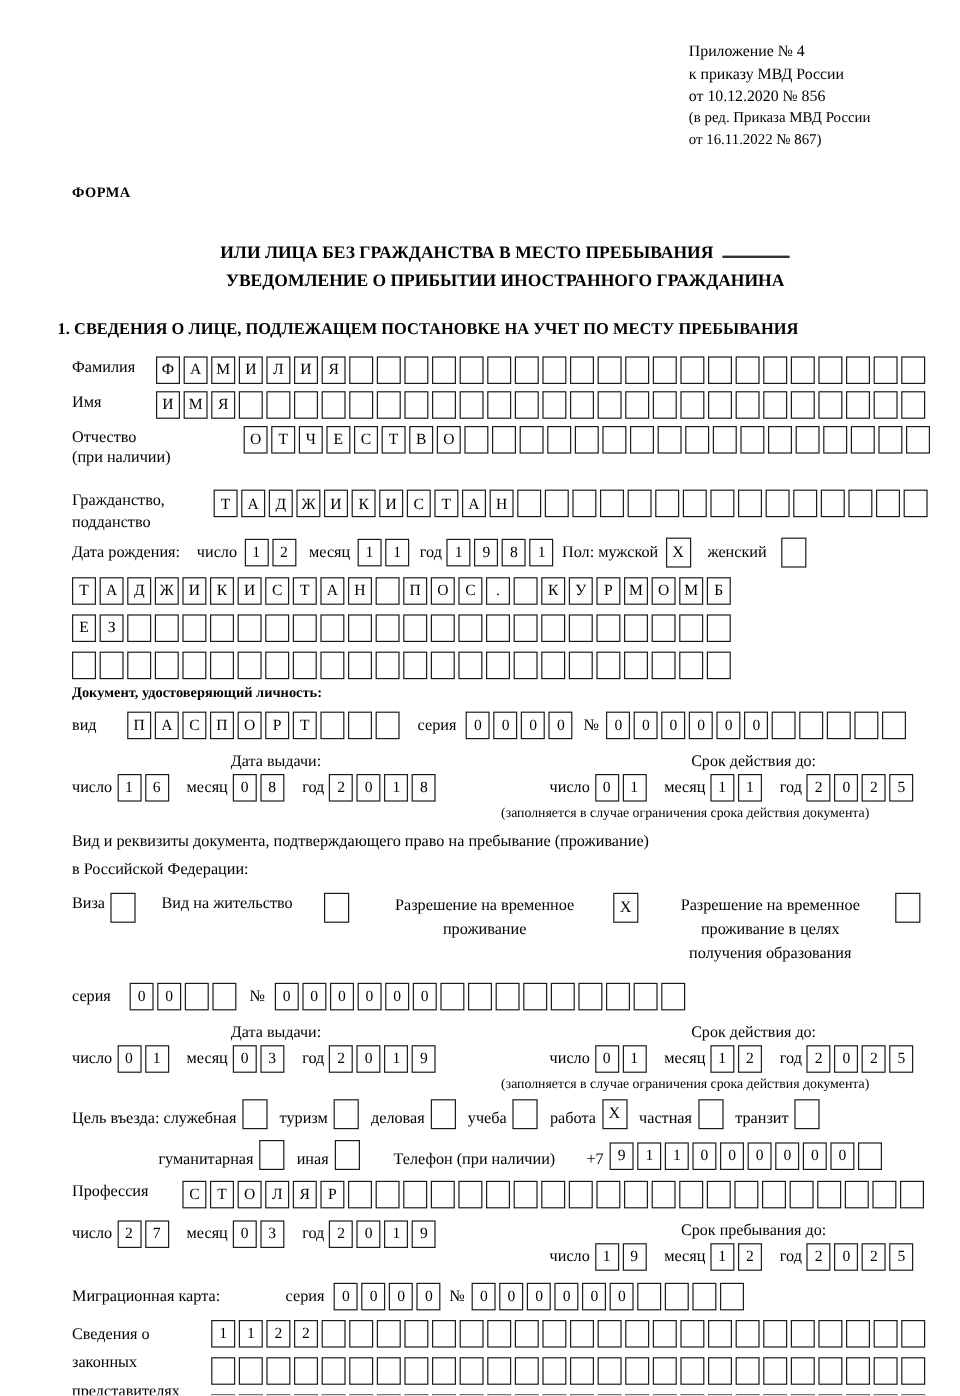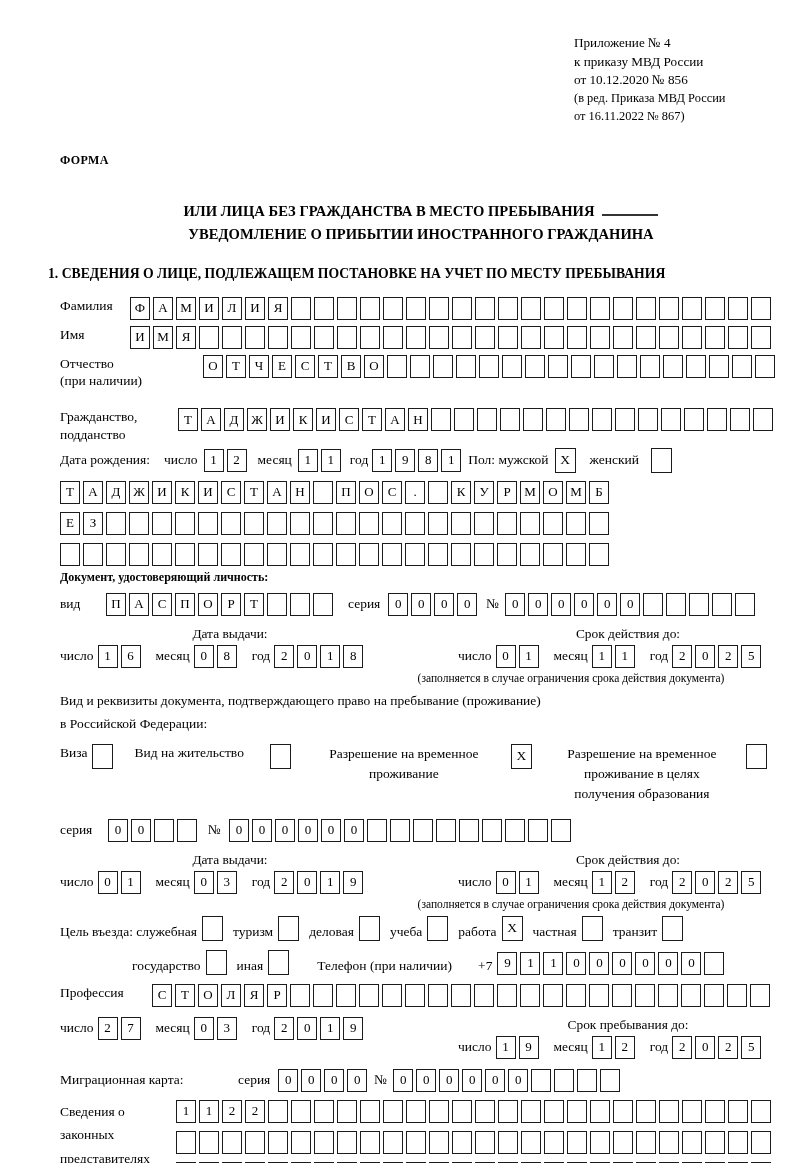--- a/index.html
+++ b/index.html
@@ -508,21 +508,21 @@
     <span class="chk"></span>
     <span class="lbl">работа</span>
     <span class="chk">X</span>
     <span class="lbl">частная</span>
     <span class="chk"></span>
     <span class="lbl">транзит</span>
     <span class="chk"></span>
   </div>
 
   <div class="purpose" style="margin-left:72px">
-    <span class="lbl">государство</span>
+    <span class="lbl">гуманитарная</span>
     <span class="chk"></span>
     <span class="lbl">иная</span>
     <span class="chk"></span>
     <span class="lbl" style="margin-left:18px">Телефон (при наличии)</span>
     <span class="lbl" style="margin:0 5px 0 26px">+7</span>
     <div class="cells">
         <div class="cell">9</div>
         <div class="cell">1</div>
         <div class="cell">1</div>
         <div class="cell">0</div>

